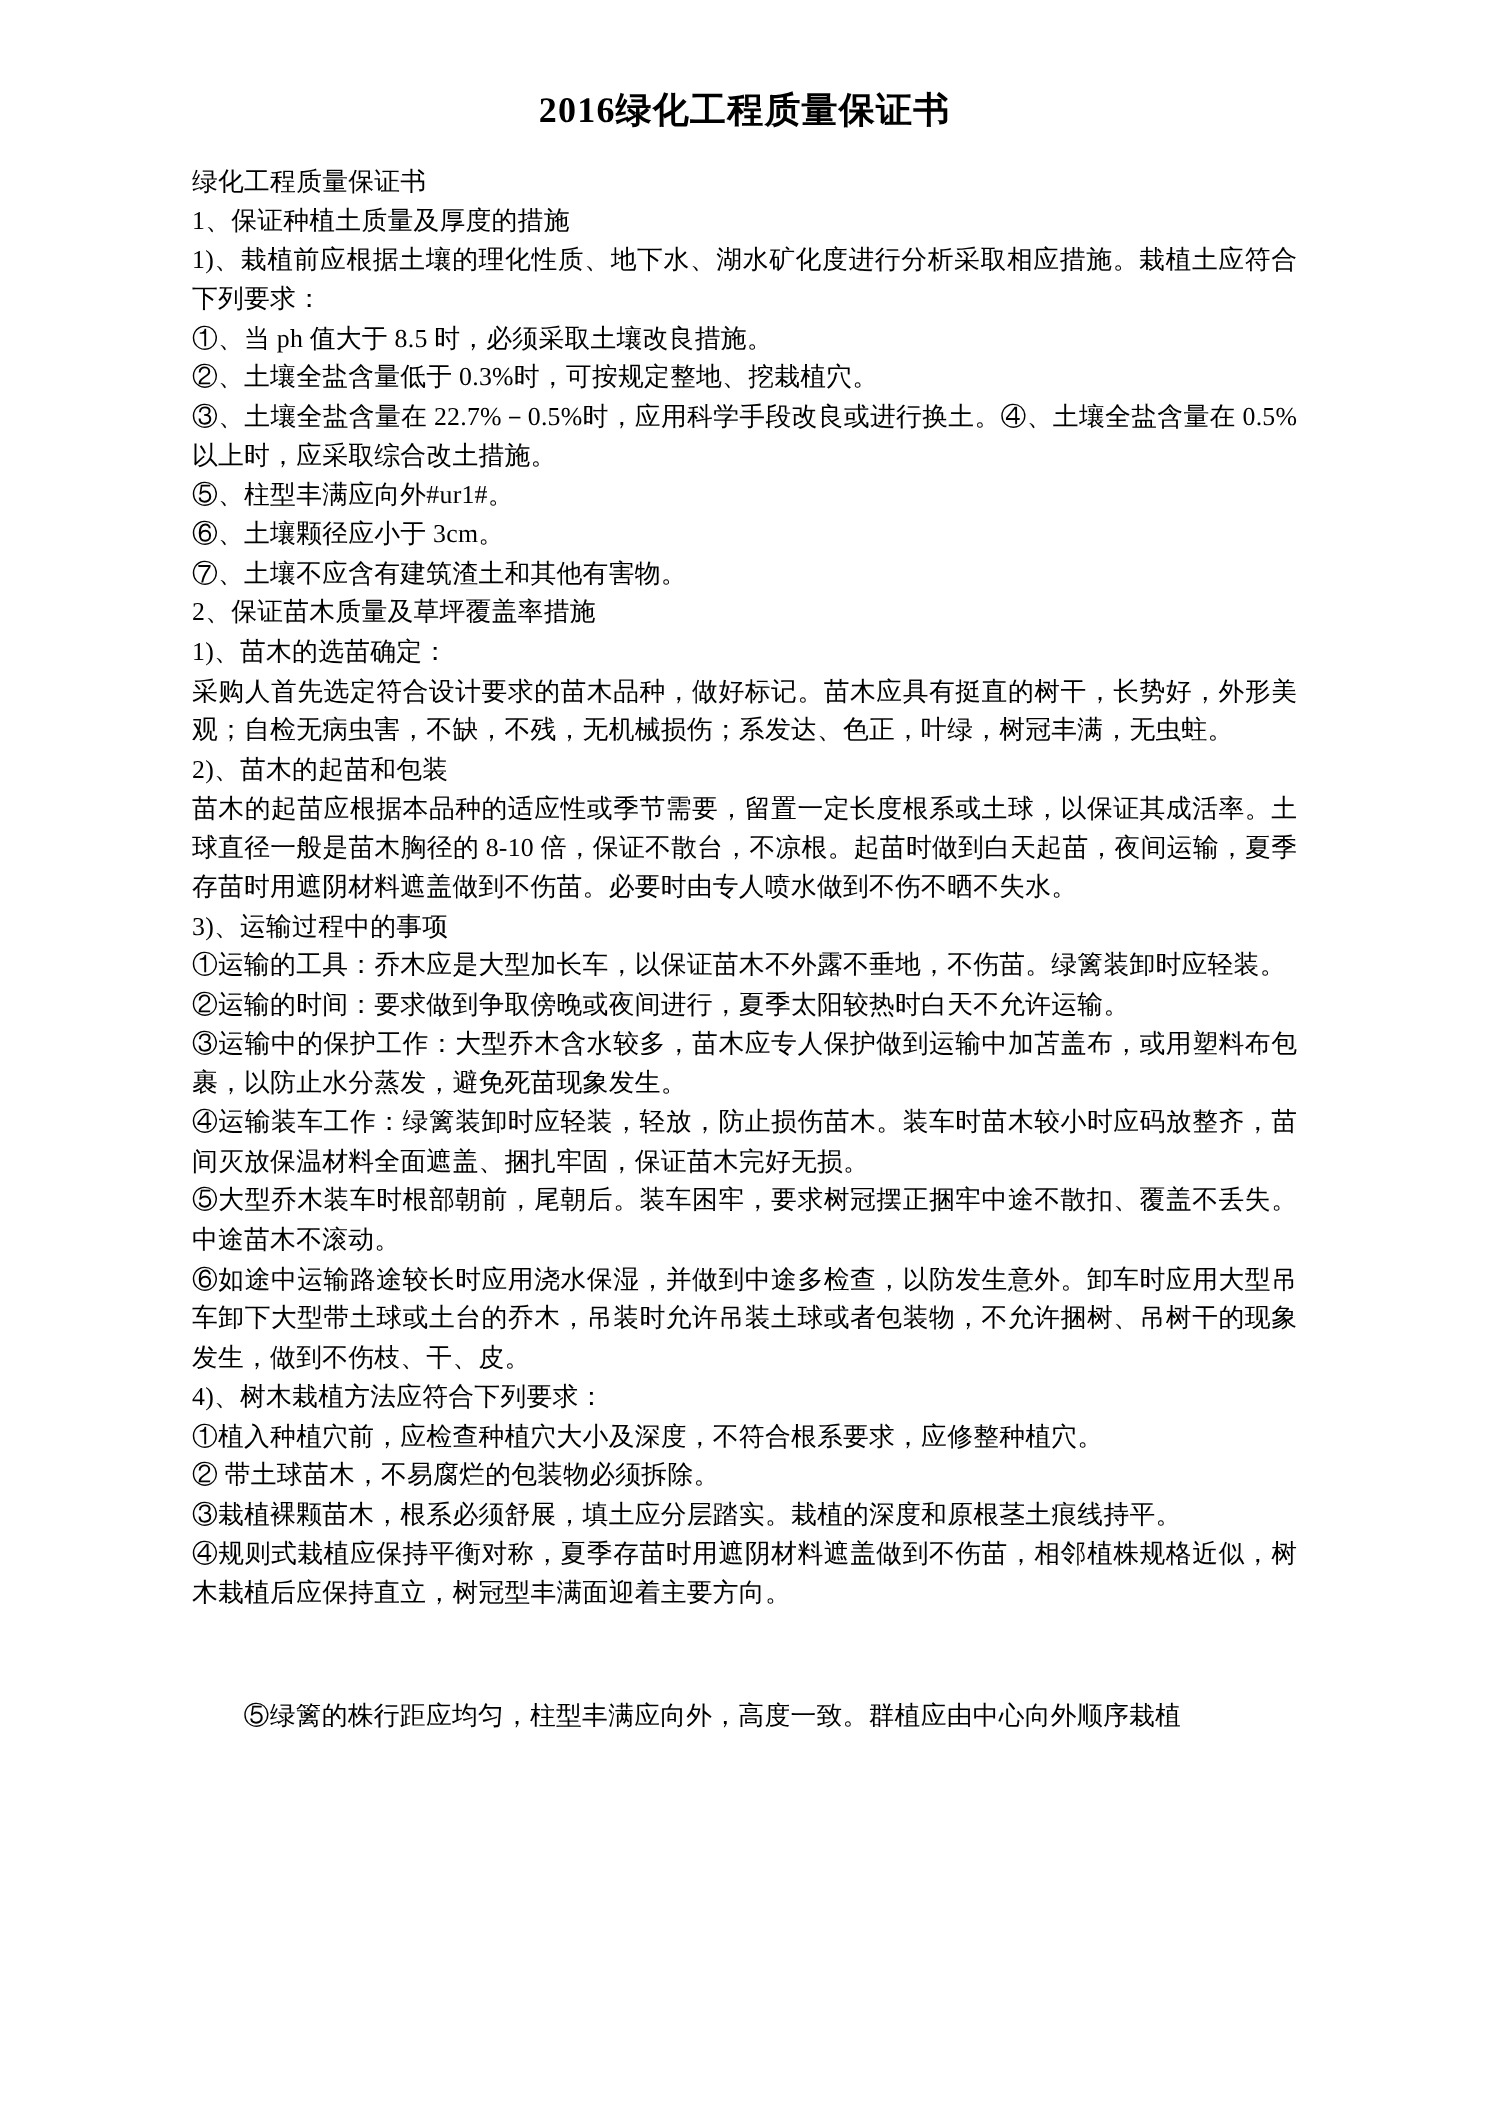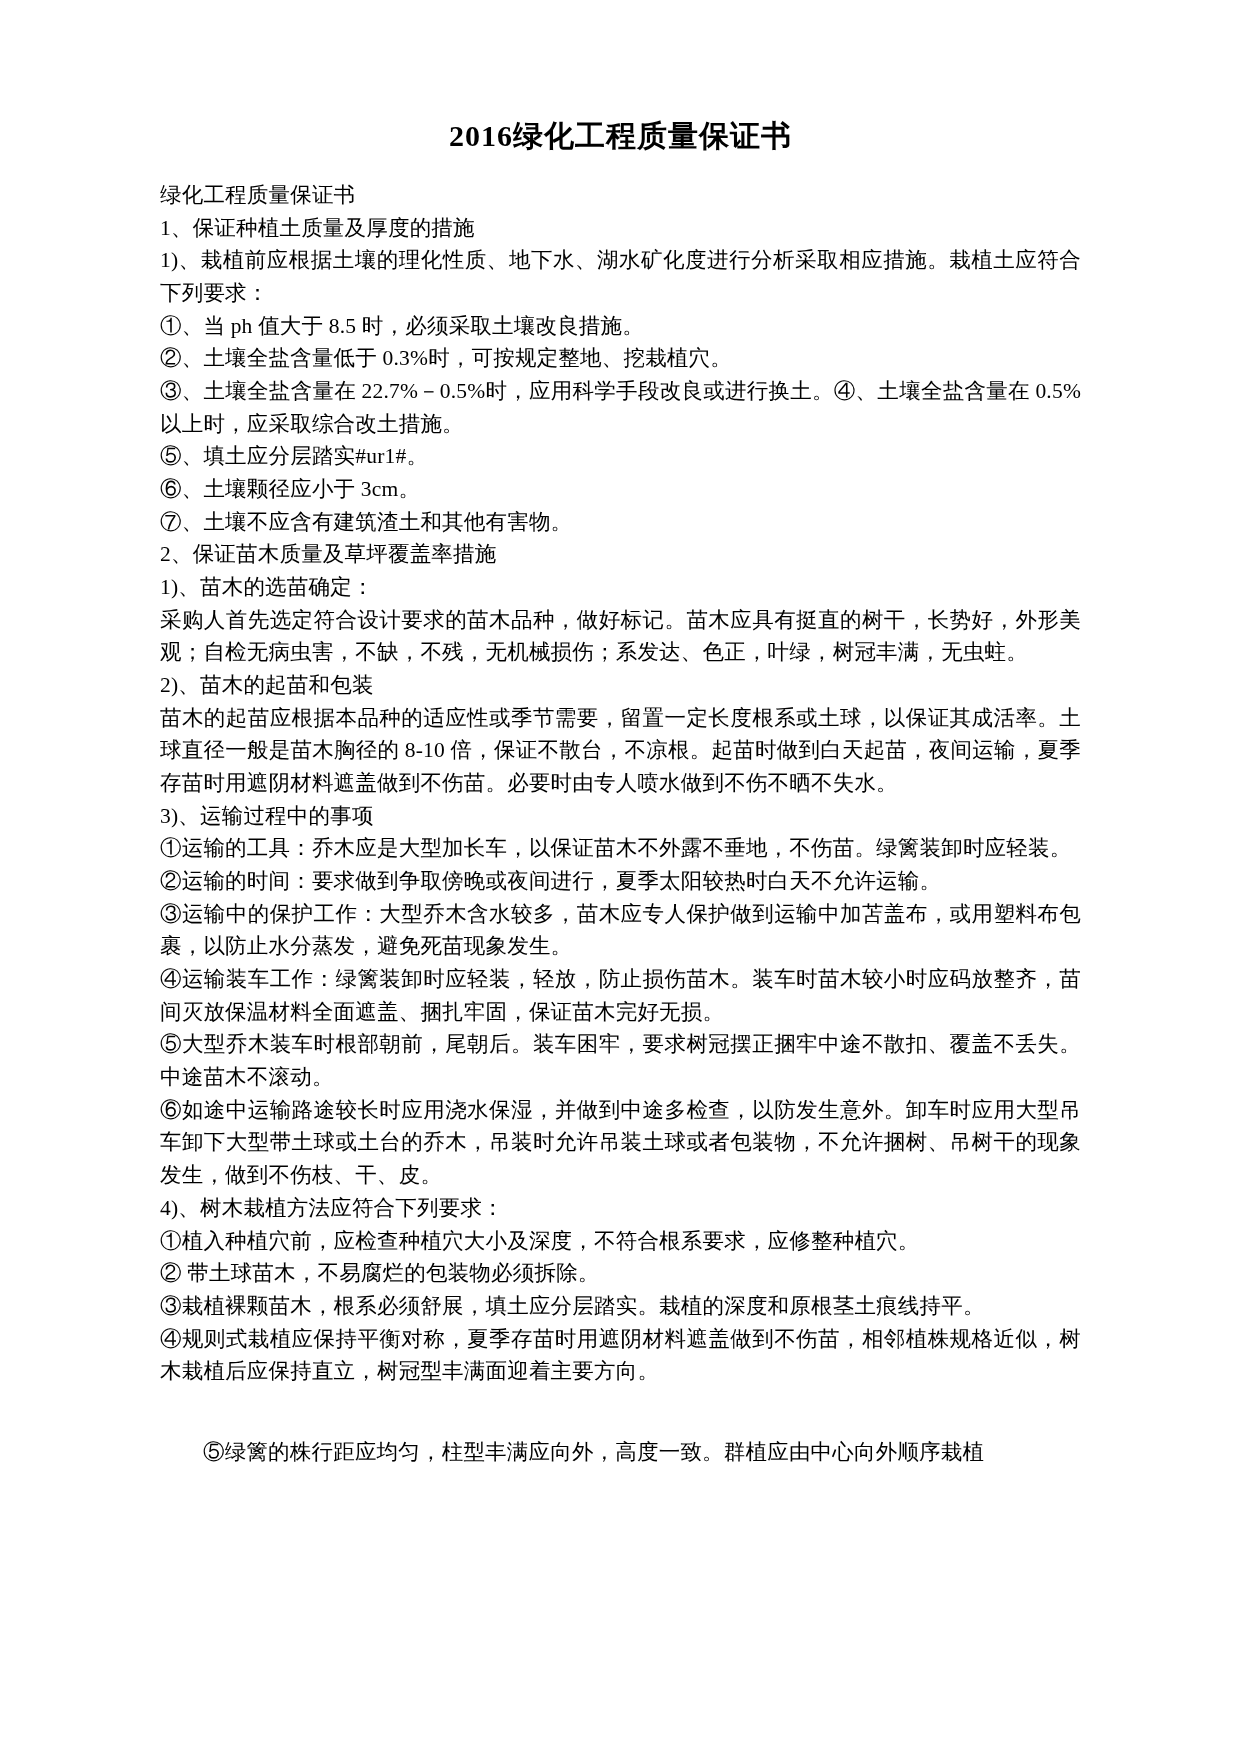--- a/index.html
+++ b/index.html
@@ -11,60 +11,60 @@
   body {
     font-family: "Liberation Serif", "DejaVu Serif", serif;
     color: #000000;
   }
   .page {
     width: 1241px;
     min-height: 1754px;
     margin: 0 auto;
     background: #ffffff;
     box-sizing: border-box;
-    padding: 116px 160px 80px 160px;
+    padding: 72px 160px 80px 160px;
     position: relative;
   }
   .doc-title {
     text-align: center;
     font-size: 30px;
     font-weight: bold;
     letter-spacing: 1px;
     margin: 0 0 22px 0;
     font-family: "Liberation Serif", "DejaVu Serif", serif;
   }
   .body-text p {
     margin: 0;
     font-size: 21.5px;
     line-height: 1.52;
     text-align: justify;
     text-justify: inter-ideograph;
     letter-spacing: 0.2px;
     font-family: Liberation Serif, serif;
   }
   .body-text p.indent-block {
-    margin-top: 48px;
+    margin-top: 70px;
     text-indent: 2em;
   }
 </style>
 </head>
 <body>
 
 <div class="page">
 
   <h1 class="doc-title">2016绿化工程质量保证书</h1>
 
   <div class="body-text">
     <p>绿化工程质量保证书</p>
     <p>1、保证种植土质量及厚度的措施</p>
     <p>1)、栽植前应根据土壤的理化性质、地下水、湖水矿化度进行分析采取相应措施。栽植土应符合下列要求：</p>
     <p>①、当 ph 值大于 8.5 时，必须采取土壤改良措施。</p>
     <p>②、土壤全盐含量低于 0.3%时，可按规定整地、挖栽植穴。</p>
     <p>③、土壤全盐含量在 22.7%－0.5%时，应用科学手段改良或进行换土。④、土壤全盐含量在 0.5%以上时，应采取综合改土措施。</p>
-    <p>⑤、填土应分层踏实#ur1#。</p>
+    <p>⑤、柱型丰满应向外#ur1#。</p>
     <p>⑥、土壤颗径应小于 3cm。</p>
     <p>⑦、土壤不应含有建筑渣土和其他有害物。</p>
     <p>2、保证苗木质量及草坪覆盖率措施</p>
     <p>1)、苗木的选苗确定：</p>
     <p>采购人首先选定符合设计要求的苗木品种，做好标记。苗木应具有挺直的树干，长势好，外形美观；自检无病虫害，不缺，不残，无机械损伤；系发达、色正，叶绿，树冠丰满，无虫蛀。</p>
     <p>2)、苗木的起苗和包装</p>
     <p>苗木的起苗应根据本品种的适应性或季节需要，留置一定长度根系或土球，以保证其成活率。土球直径一般是苗木胸径的 8-10 倍，保证不散台，不凉根。起苗时做到白天起苗，夜间运输，夏季存苗时用遮阴材料遮盖做到不伤苗。必要时由专人喷水做到不伤不晒不失水。</p>
     <p>3)、运输过程中的事项</p>
     <p>①运输的工具：乔木应是大型加长车，以保证苗木不外露不垂地，不伤苗。绿篱装卸时应轻装。</p>
     <p>②运输的时间：要求做到争取傍晚或夜间进行，夏季太阳较热时白天不允许运输。</p>

